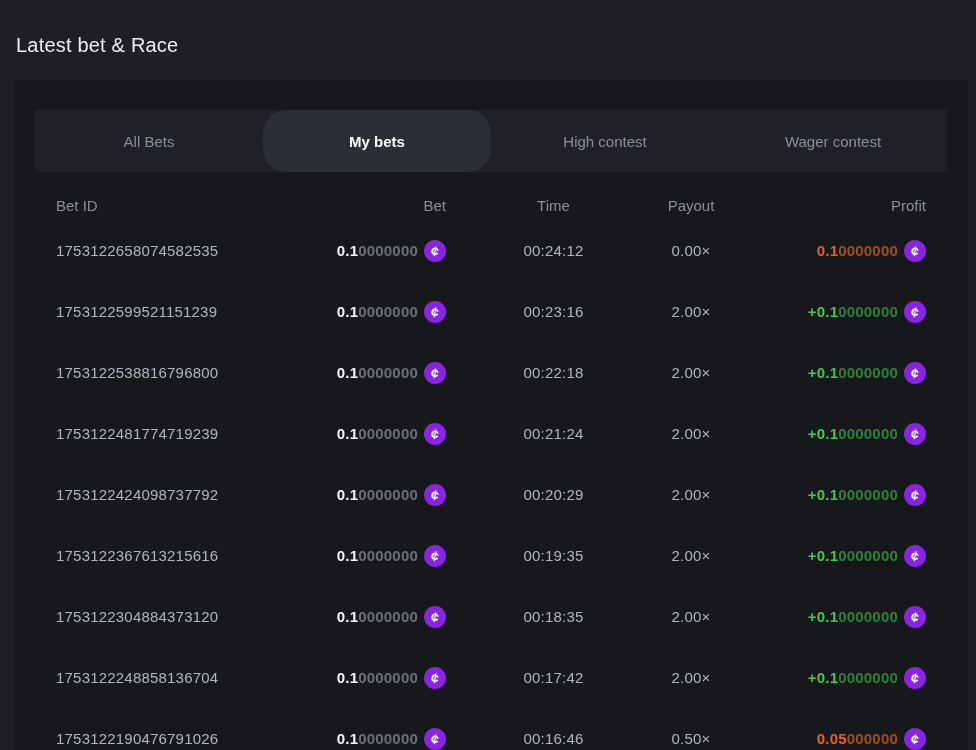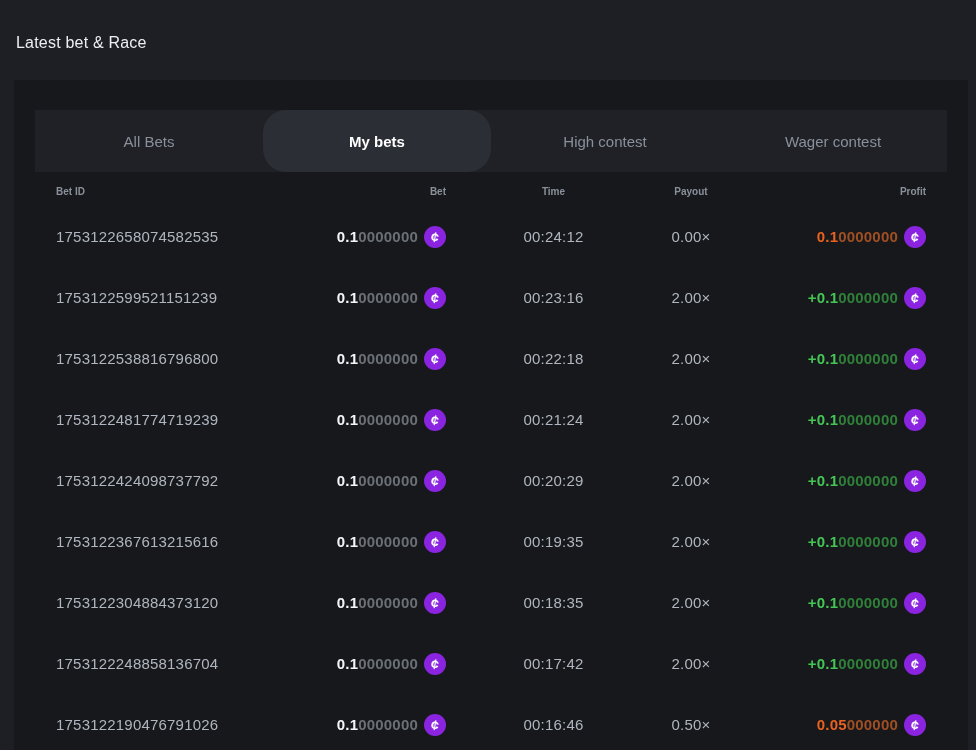--- a/index.html
+++ b/index.html
@@ -23,21 +23,21 @@
     background:var(--page-bg);
     font-family:"Liberation Sans", sans-serif;
     -webkit-font-smoothing:antialiased;
   }
   .page-header{
     height:80px;
     padding:34px 0 0 16px;
   }
   .page-title{
     color:var(--text-primary);
-    font-size:16px;
+    font-size:20px;
     font-weight:500;
     letter-spacing:.2px;
   }
   .panel{
     margin-left:14px;
     width:954px;
     height:670px;
     background:var(--panel-bg);
     padding:30px 21px 0 21px;
     overflow:hidden;
@@ -65,25 +65,24 @@
     font-weight:700;
     border-radius:23px;
   }
   .grid-row{
     display:grid;
     grid-template-columns:230px 160px 215px 60px 1fr;
     align-items:center;
     padding:0 21px;
   }
   .thead{
-    margin-top:4px;
+    margin-top:18px;
     height:30px;
     color:var(--text-muted);
-    font-size:10px;
-    font-weight:bold;
+    font-size:15px;
   }
   .c-id{text-align:left;}
   .c-bet{text-align:right;justify-self:end;}
   .c-time{text-align:right;justify-self:center;}
   .c-payout{text-align:left;justify-self:center;white-space:nowrap;}
   .c-profit{text-align:right;justify-self:end;}
   .row{
     height:61px;
     font-size:15px;
     color:var(--text-cell);

